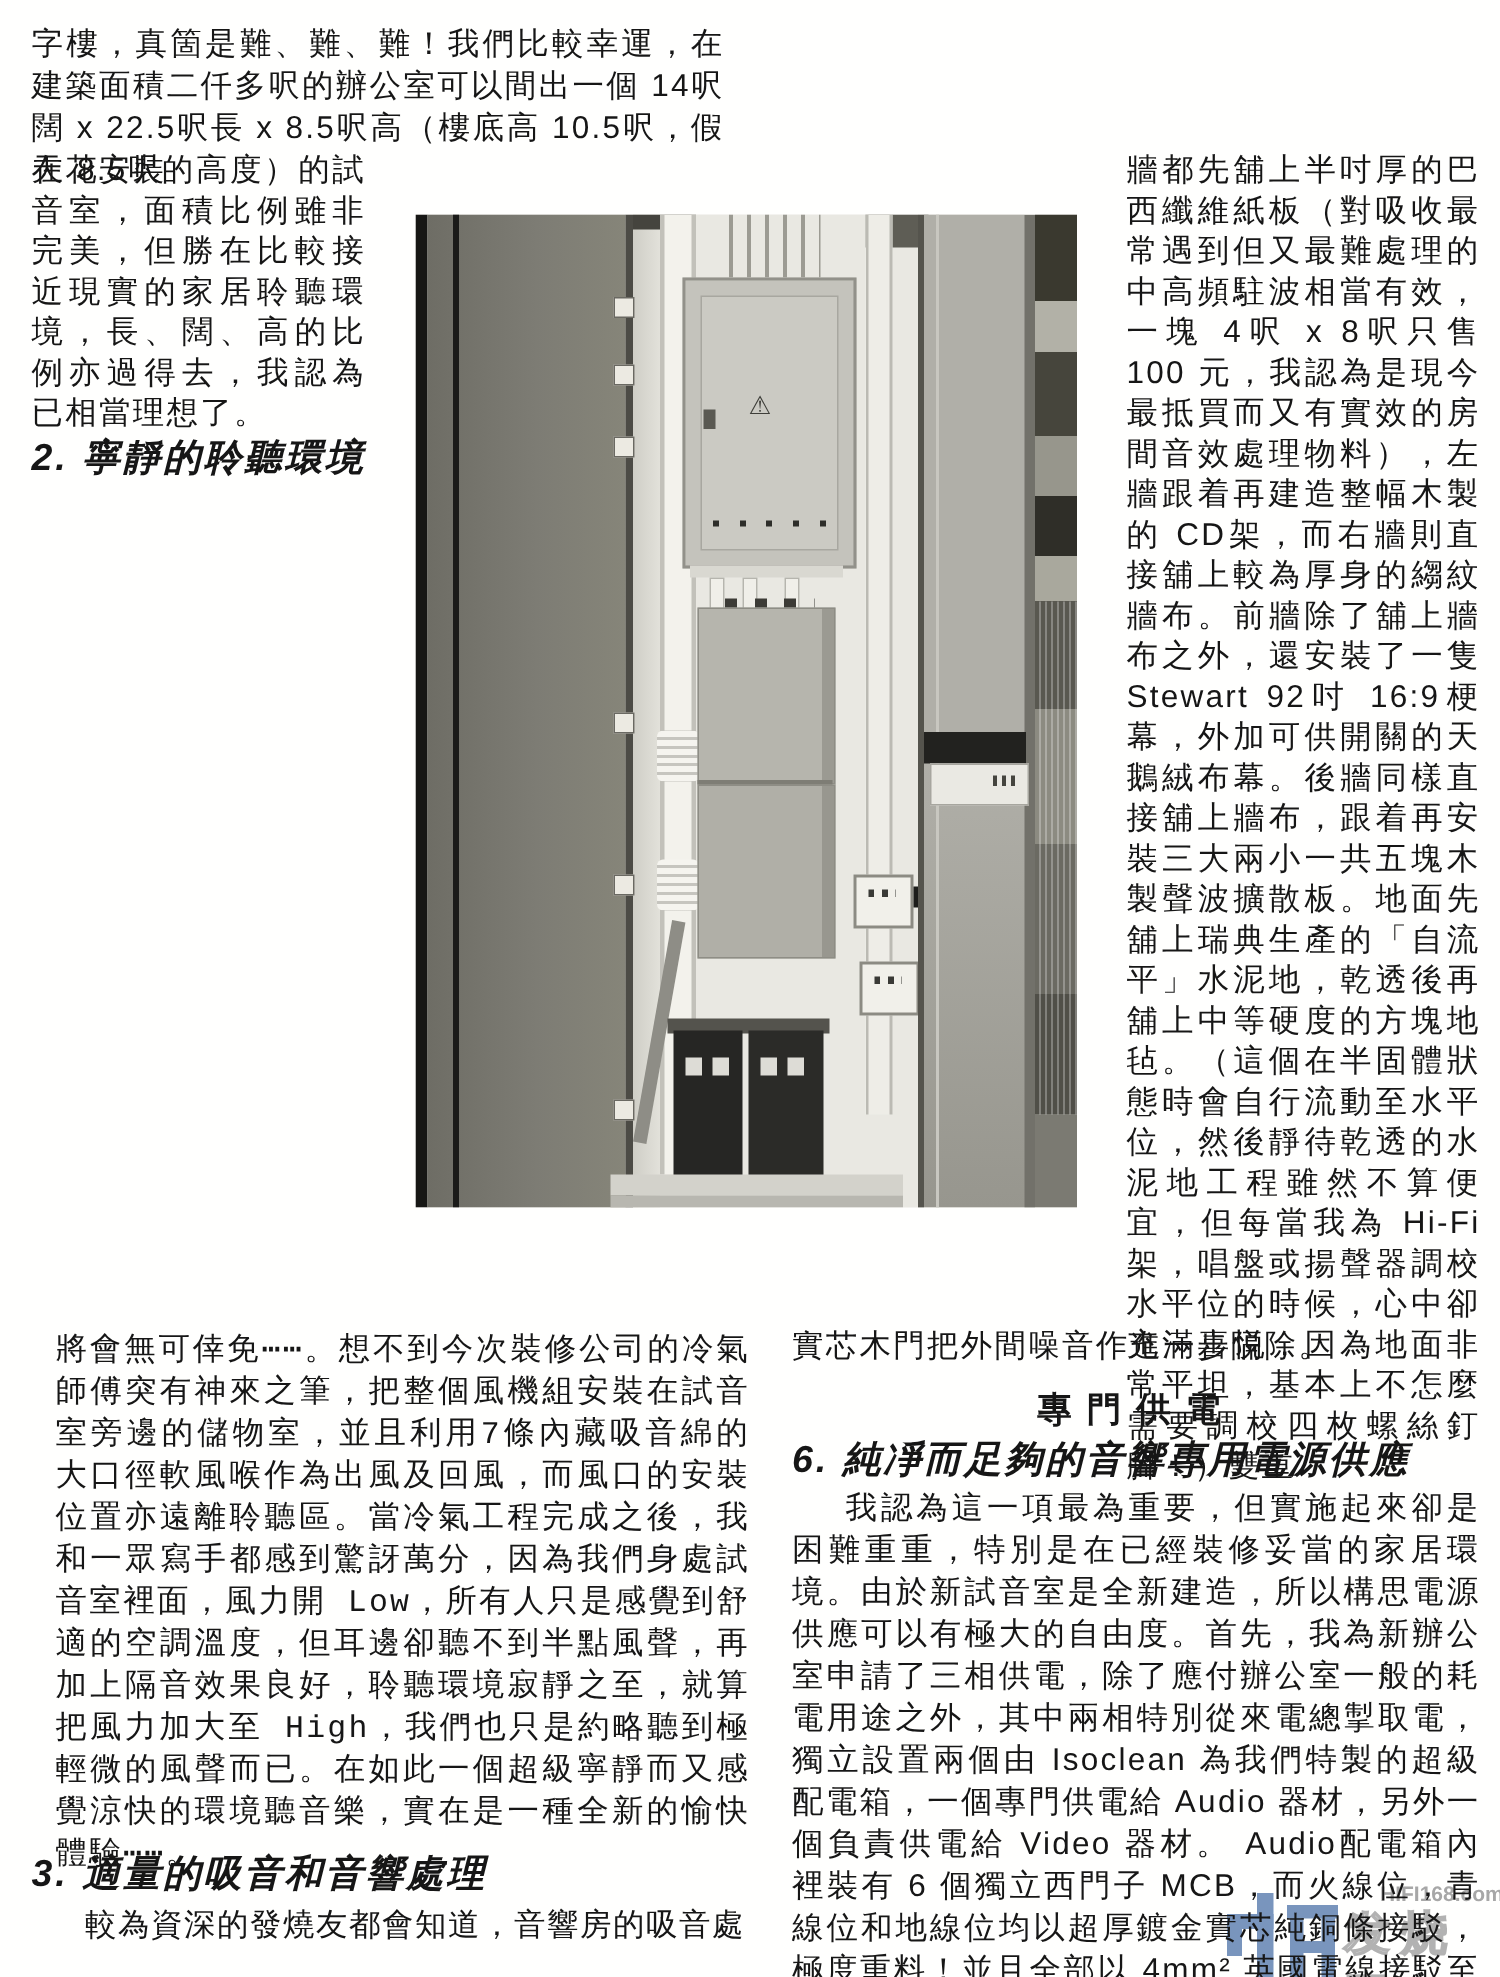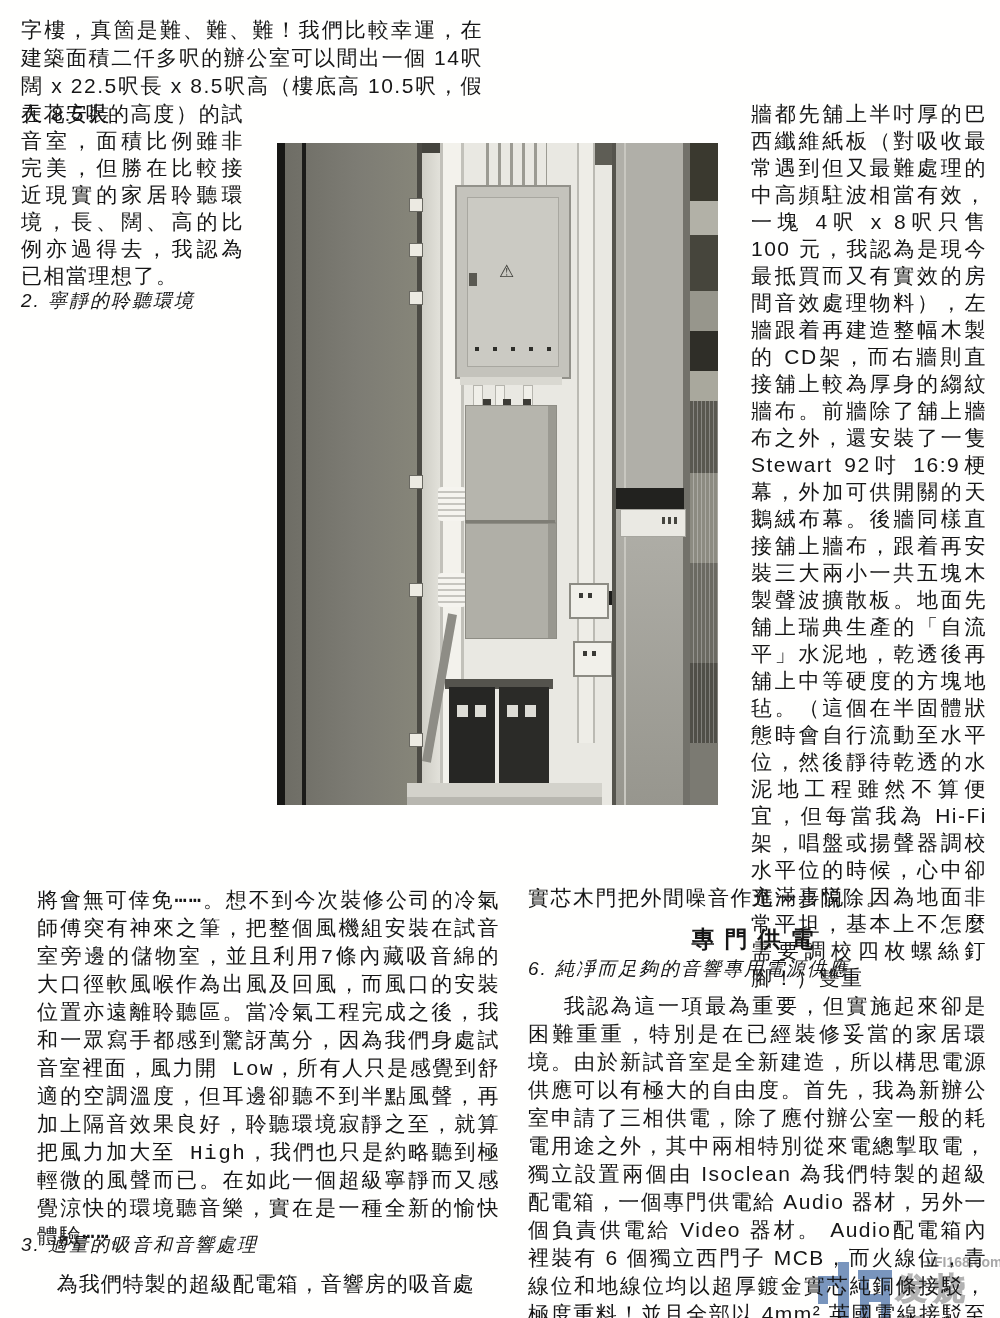--- a/index.html
+++ b/index.html
@@ -3,21 +3,21 @@
 <meta charset="utf-8">
 <style>
   html,body{margin:0;padding:0;background:#ffffff;}
   .page{position:relative;width:1000px;height:1318px;background:#fffffe;overflow:hidden;
         font-family:"Liberation Sans","DejaVu Sans",sans-serif;color:#161616;}
   .t{position:absolute;font-size:21px;line-height:28px;letter-spacing:1.5px;
      text-align:justify;text-align-last:left;text-justify:inter-character;z-index:2;}
   .narrow{line-height:27px;}
   .indent{text-indent:1.7em;}
   .nowrap{white-space:nowrap;letter-spacing:1px;}
-  .h-italic{position:absolute;font-size:19px;font-weight:normal;font-style:italic;
+  .h-italic{position:absolute;font-size:25px;font-weight:bold;font-style:italic;
      letter-spacing:2px;z-index:2;}
   .h-center{position:absolute;font-size:23px;font-weight:bold;letter-spacing:10px;
      text-align:center;z-index:2;}
   .caption{position:absolute;left:281px;top:810px;width:436px;font-size:18px;font-weight:600;
      line-height:29px;letter-spacing:.5px;text-align:justify;text-align-last:left;
      text-indent:-28px;padding-left:28px;z-index:2;}
   
   .photo{position:absolute;left:277px;top:143px;width:441px;height:662px;background:#e9e8e2;
      overflow:hidden;z-index:1;}
   .ph{position:absolute;}
@@ -44,21 +44,21 @@
     <div style="left:42px;top:32px;width:30px;height:8px;"></div>
   </div>
   <div class="wm wm-site">HIFI168.com</div>
   <div class="wm wm-name">发烧网</div>
 
   <div class="t" style="left:21px;top:16px;width:462px;">字樓，真箇是難、難、難！我們比較幸運，在建築面積二仟多呎的辦公室可以間出一個 14呎闊 x 22.5呎長 x 8.5呎高（樓底高 10.5呎，假天花安裝</div>
   <div class="t narrow" style="left:21px;top:100px;width:223px;">在 8.5呎的高度）的試音室，面積比例雖非完美，但勝在比較接近現實的家居聆聽環境，長、闊、高的比例亦過得去，我認為已相當理想了。</div>
   <div class="h-italic" style="left:21px;top:288px;">2. 寧靜的聆聽環境</div>
   <div class="t" style="left:37px;top:888px;width:463px;font-family:Liberation Mono, monospace;">將會無可倖免⋯⋯。想不到今次裝修公司的冷氣師傅突有神來之筆，把整個風機組安裝在試音室旁邊的儲物室，並且利用7條內藏吸音綿的大口徑軟風喉作為出風及回風，而風口的安裝位置亦遠離聆聽區。當冷氣工程完成之後，我和一眾寫手都感到驚訝萬分，因為我們身處試音室裡面，風力開 Low，所有人只是感覺到舒適的空調溫度，但耳邊卻聽不到半點風聲，再加上隔音效果良好，聆聽環境寂靜之至，就算把風力加大至 High，我們也只是約略聽到極輕微的風聲而已。在如此一個超級寧靜而又感覺涼快的環境聽音樂，實在是一種全新的愉快體驗⋯⋯。</div>
   <div class="h-italic" style="left:21px;top:1232px;">3. 適量的吸音和音響處理</div>
-  <div class="t nowrap indent" style="left:21px;top:1270px;width:470px;">為我們特製的超級配電箱，音響房的吸音處</div>
+  <div class="t nowrap indent" style="left:21px;top:1270px;width:470px;">較為資深的發燒友都會知道，音響房的吸音處</div>
 
   <div class="t narrow" style="left:751px;top:100px;width:236px;">牆都先舖上半吋厚的巴西纖維紙板（對吸收最常遇到但又最難處理的中高頻駐波相當有效，一塊 4呎 x 8呎只售 100 元，我認為是現今最抵買而又有實效的房間音效處理物料），左牆跟着再建造整幅木製的 CD架，而右牆則直接舖上較為厚身的縐紋牆布。前牆除了舖上牆布之外，還安裝了一隻 Stewart 92吋 16:9梗幕，外加可供開關的天鵝絨布幕。後牆同樣直接舖上牆布，跟着再安裝三大兩小一共五塊木製聲波擴散板。地面先舖上瑞典生產的「自流平」水泥地，乾透後再舖上中等硬度的方塊地毡。（這個在半固體狀態時會自行流動至水平位，然後靜待乾透的水泥地工程雖然不算便宜，但每當我為 Hi-Fi 架，唱盤或揚聲器調校水平位的時候，心中卻充滿喜悦，因為地面非常平坦，基本上不怎麼需要調校四枚螺絲釘腳！）雙重</div>
   <div class="t" style="left:528px;top:884px;width:459px;">實芯木門把外間噪音作進一步隔除。</div>
   <div class="h-center" style="left:528px;top:924px;width:459px;">專門供電</div>
   <div class="h-italic" style="left:528px;top:956px;">6. 純凈而足夠的音響專用電源供應</div>
   <div class="t indent" style="left:528px;top:992px;width:459px;">我認為這一項最為重要，但實施起來卻是困難重重，特別是在已經裝修妥當的家居環境。由於新試音室是全新建造，所以構思電源供應可以有極大的自由度。首先，我為新辦公室申請了三相供電，除了應付辦公室一般的耗電用途之外，其中兩相特別從來電總掣取電，獨立設置兩個由 Isoclean 為我們特製的超級配電箱，一個專門供電給 Audio 器材，另外一個負責供電給 Video 器材。 Audio配電箱內裡裝有 6 個獨立西門子 MCB，而火線位，青線位和地線位均以超厚鍍金實芯純銅條接駁，極度重料！並且全部以 4mm² 英國電線接駁至 6 個獨立 Isoclean</div>
 
 
   <div class="photo">
     <div class="ph" style="left:0;top:0;width:8px;height:662px;background:#171715;"></div>

